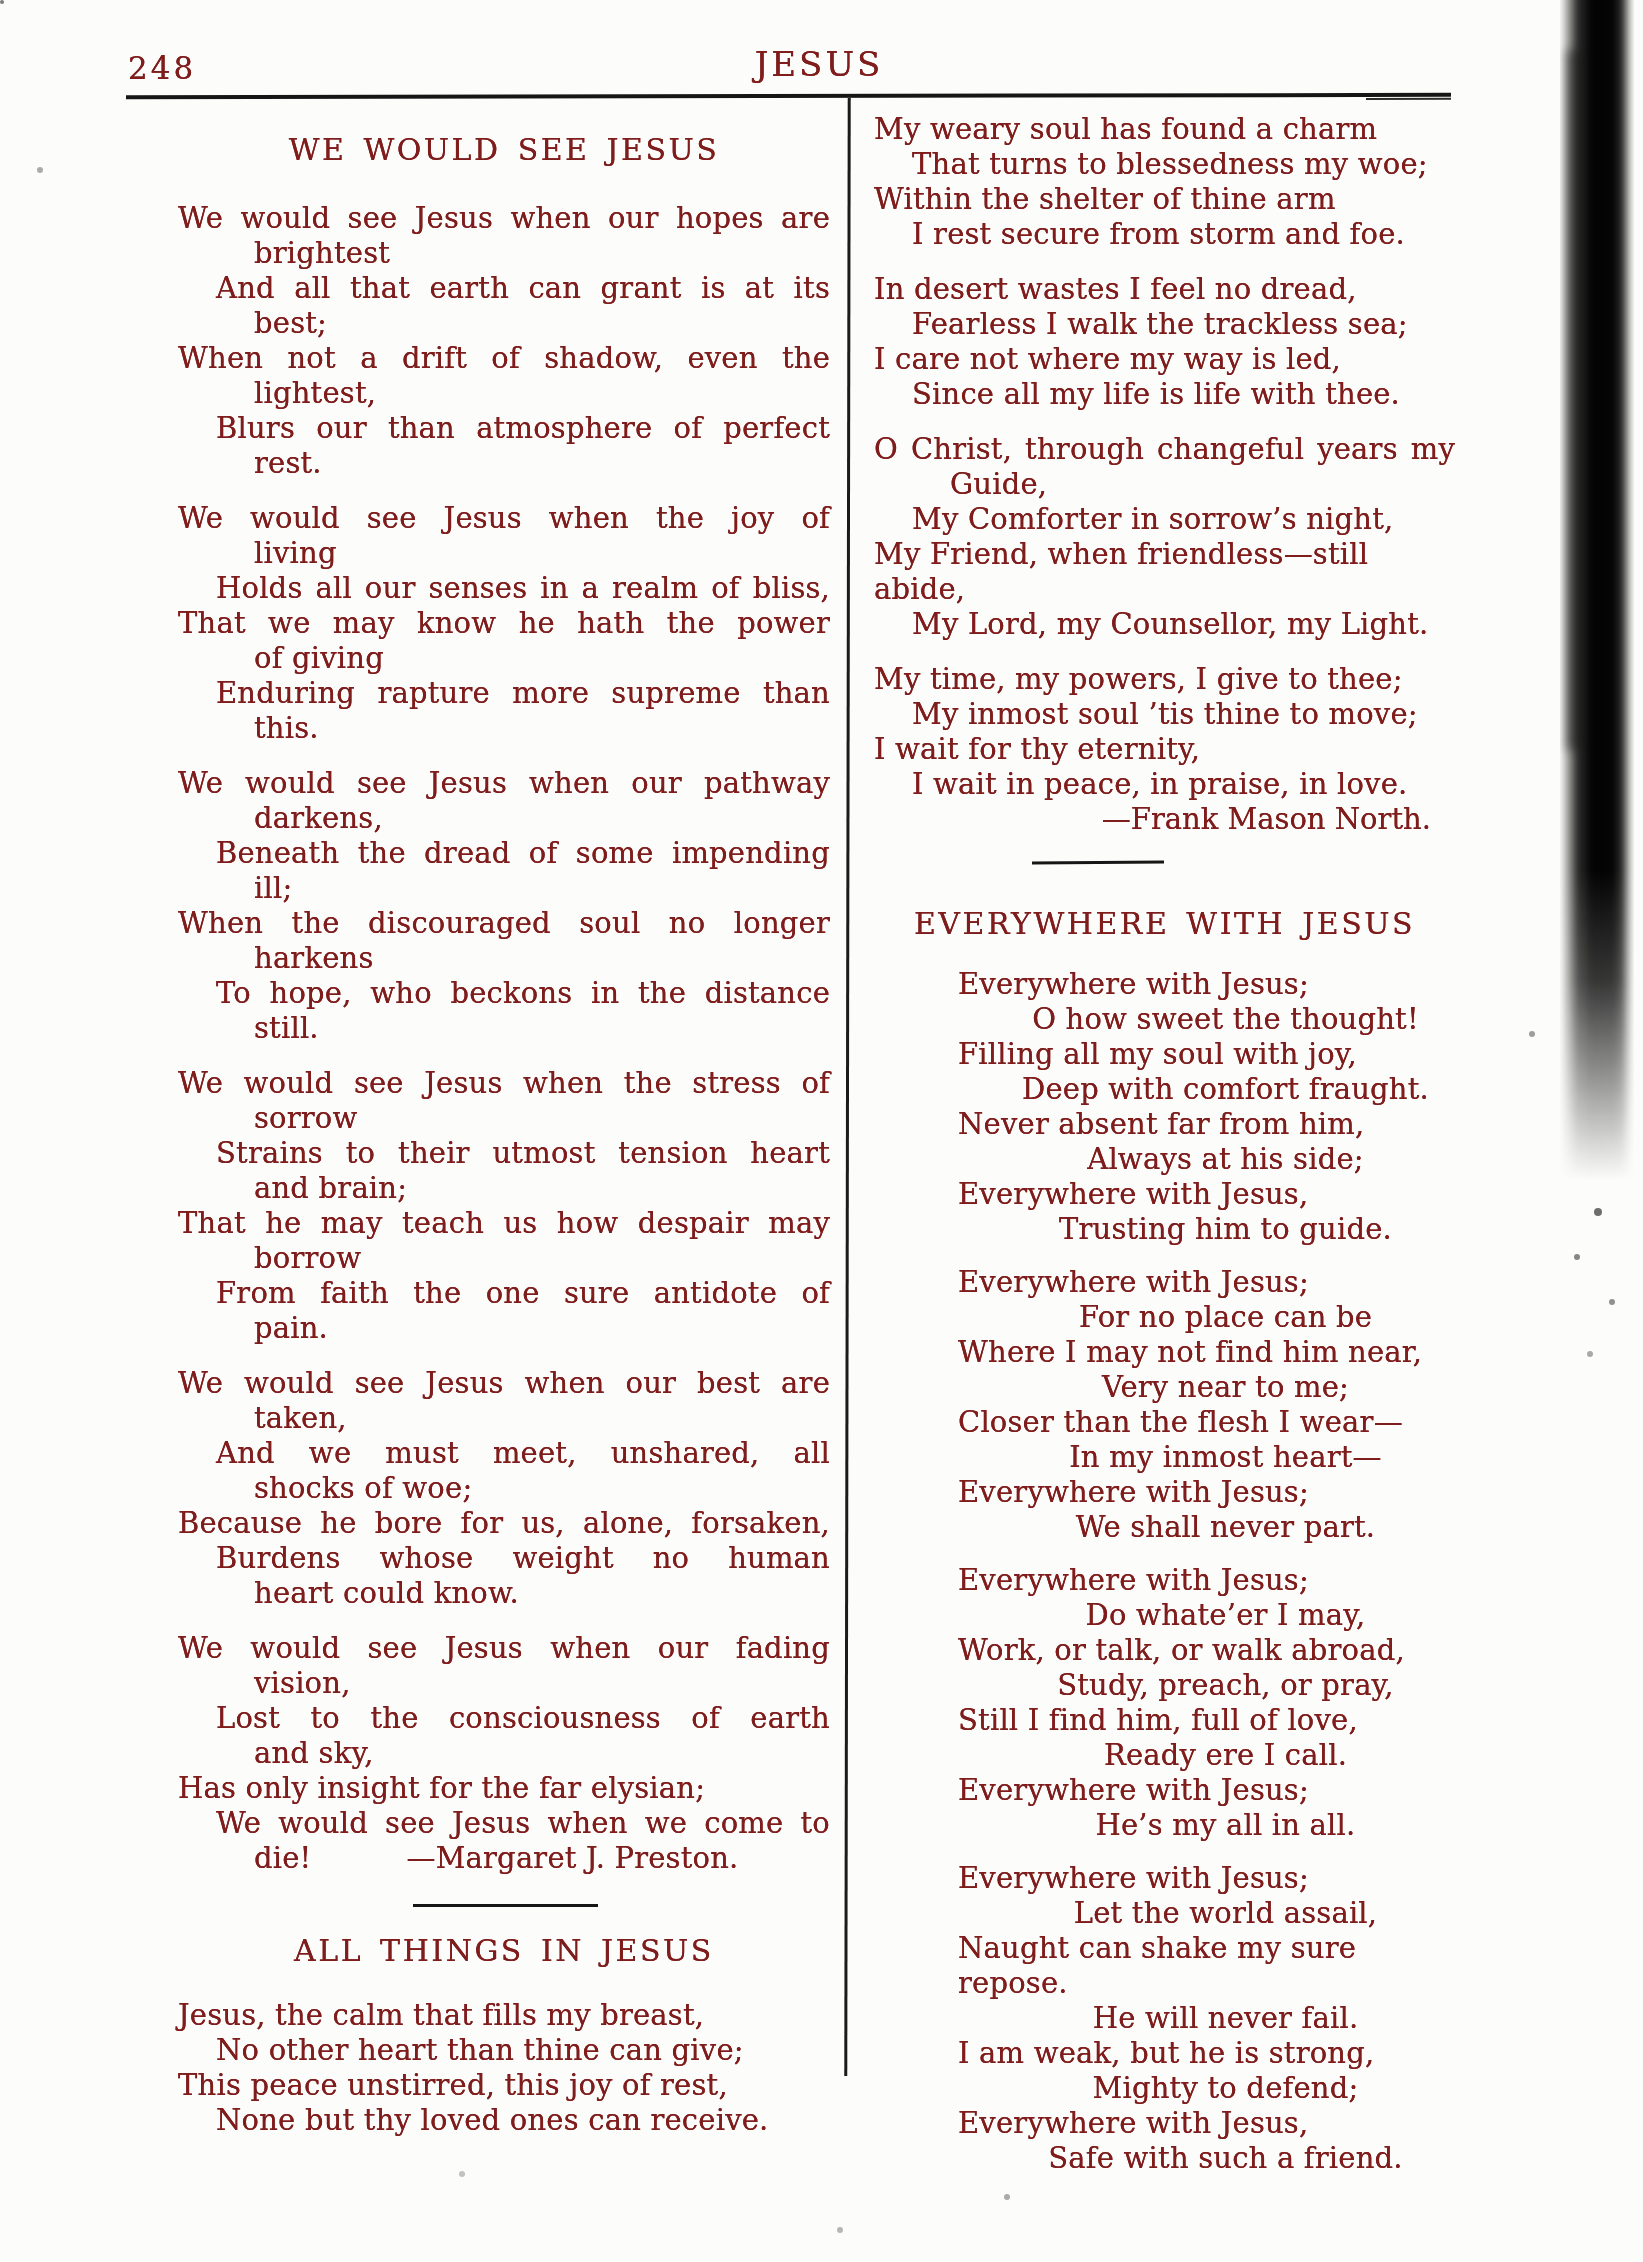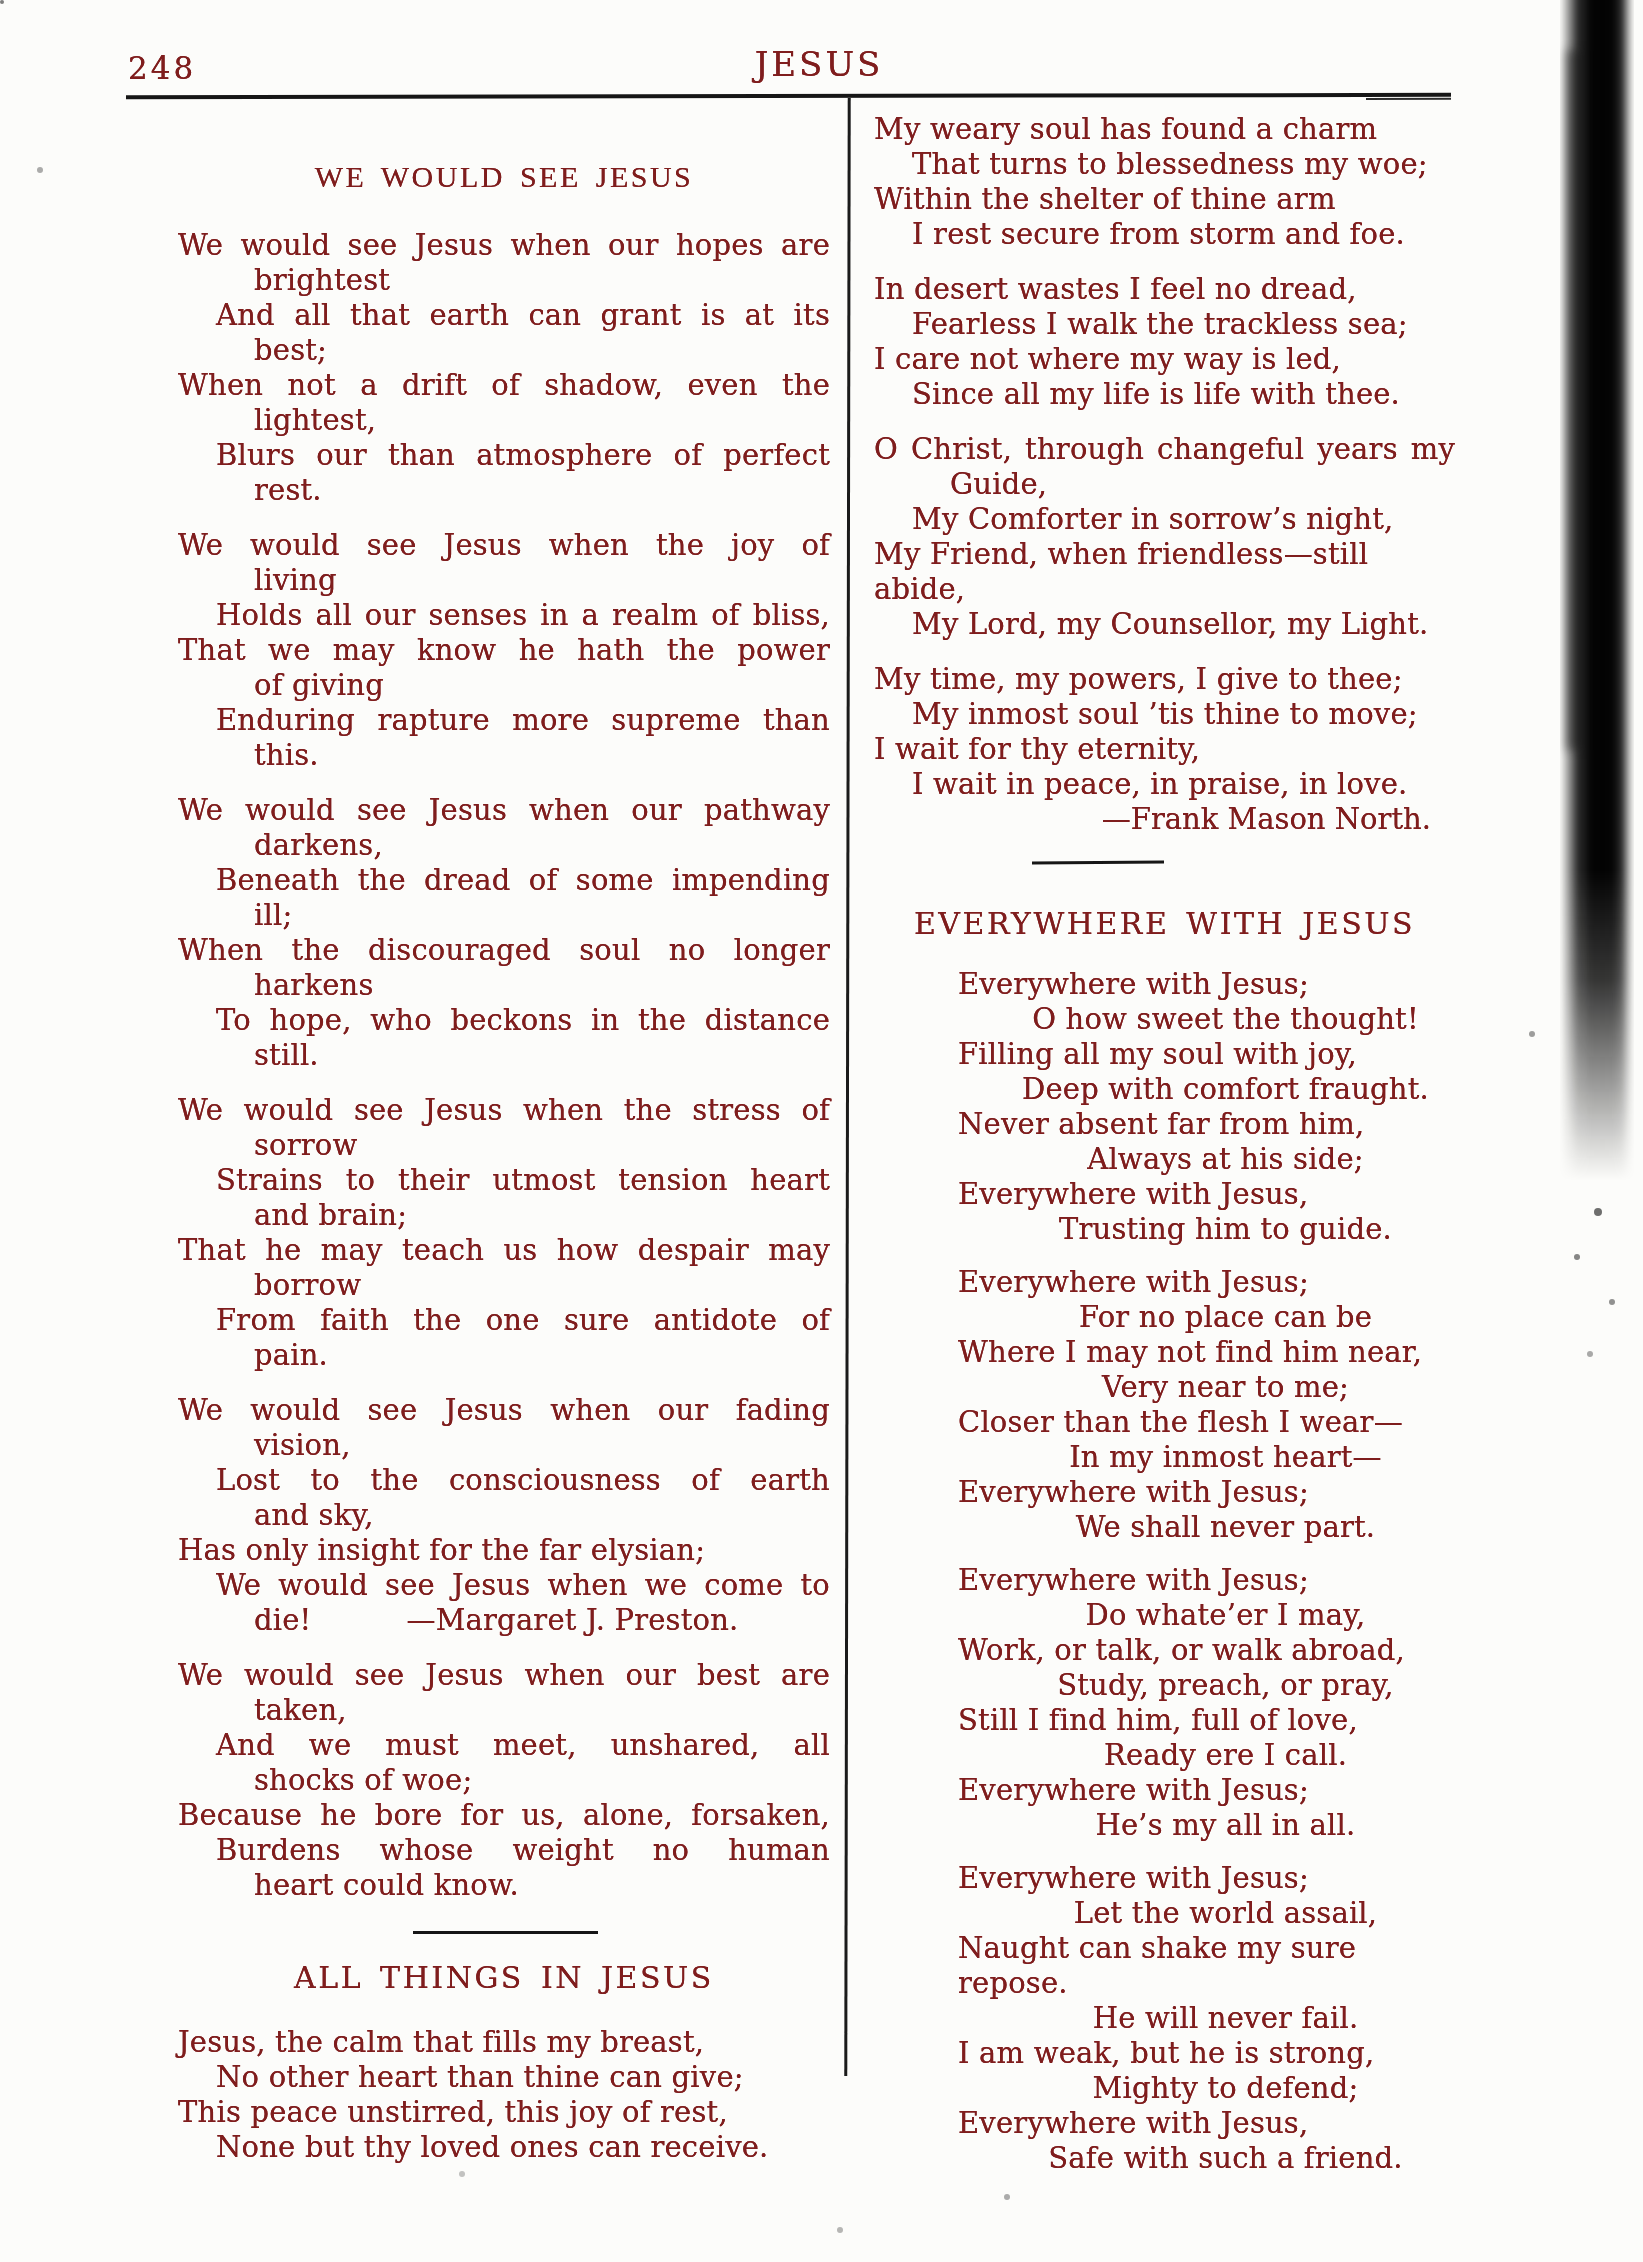--- a/index.html
+++ b/index.html
@@ -26,21 +26,21 @@
   .col-left{left:178px;width:652px;}
   .col-right{left:874px;width:581px;}
   .line{font-size:29px;line-height:35px;letter-spacing:.2px;}
   .line.i1{padding-left:38px;}
   .line.i2{padding-left:76px;}
   .line.j{text-align:justify;text-align-last:justify;}
   .stanza{margin:0 0 20px;}
   .stanza.blk{margin-left:84px;margin-bottom:18px;}
   .stanza.blk .line.i1{padding-left:38px;text-align:center;}
   .hymn-title{text-align:center;font-size:30px;letter-spacing:2.5px;word-spacing:5px;margin:0 0 28px;}
-  .col-left .hymn-title.first{margin-top:48px;margin-bottom:34px;font-family:Liberation Serif, serif;}
+  .col-left .hymn-title.first{margin-top:20px;margin-bottom:34px;}
   .col-left .hymn-title.second{margin-bottom:30px;}
   .col-right .hymn-title{margin-bottom:26px;}
   .attribution{font-size:29px;line-height:35px;text-align:right;padding-right:24px;
     margin-top:-20px;margin-bottom:20px;}
   .attr-inline{display:inline-block;margin-left:95px;}
   .divider-bar{height:3px;background:#161616;}
   .col-left .divider-bar{width:185px;margin:28px 0 26px 235px;}
   .col-right .divider-bar{width:132px;margin:24px 0 42px 158px;transform:rotate(-.4deg);}
   
   .scan-band{
@@ -116,37 +116,37 @@
         <div class="line i0 j">We would see Jesus when the stress of</div>
         <div class="line i2">sorrow</div>
         <div class="line i1 j">Strains to their utmost tension heart</div>
         <div class="line i2">and brain;</div>
         <div class="line i0 j">That he may teach us how despair may</div>
         <div class="line i2">borrow</div>
         <div class="line i1 j">From faith the one sure antidote of</div>
         <div class="line i2">pain.</div>
       </div>
       <div class="stanza">
+        <div class="line i0 j">We would see Jesus when our best are</div>
+        <div class="line i2">taken,</div>
+        <div class="line i1 j">And we must meet, unshared, all</div>
+        <div class="line i2">shocks of woe;</div>
+        <div class="line i0 j">Because he bore for us, alone, forsaken,</div>
+        <div class="line i1 j">Burdens whose weight no human</div>
+        <div class="line i2">heart could know.</div>
+      </div>
+      <div class="stanza">
         <div class="line i0 j">We would see Jesus when our fading</div>
         <div class="line i2">vision,</div>
         <div class="line i1 j">Lost to the consciousness of earth</div>
         <div class="line i2">and sky,</div>
         <div class="line i0">Has only insight for the far elysian;</div>
         <div class="line i1 j">We would see Jesus when we come to</div>
         <div class="line i2"><span>die!</span><span class="attr-inline">—Margaret J. Preston.</span></div>
       </div>
-      <div class="stanza">
-        <div class="line i0 j">We would see Jesus when our best are</div>
-        <div class="line i2">taken,</div>
-        <div class="line i1 j">And we must meet, unshared, all</div>
-        <div class="line i2">shocks of woe;</div>
-        <div class="line i0 j">Because he bore for us, alone, forsaken,</div>
-        <div class="line i1 j">Burdens whose weight no human</div>
-        <div class="line i2">heart could know.</div>
-      </div>
       <div class="divider-bar"></div>
       <div class="hymn-title second">ALL THINGS IN JESUS</div>
       <div class="stanza">
         <div class="line i0">Jesus, the calm that fills my breast,</div>
         <div class="line i1">No other heart than thine can give;</div>
         <div class="line i0">This peace unstirred, this joy of rest,</div>
         <div class="line i1">None but thy loved ones can receive.</div>
       </div>
     </div>
   <div class="col col-right">

